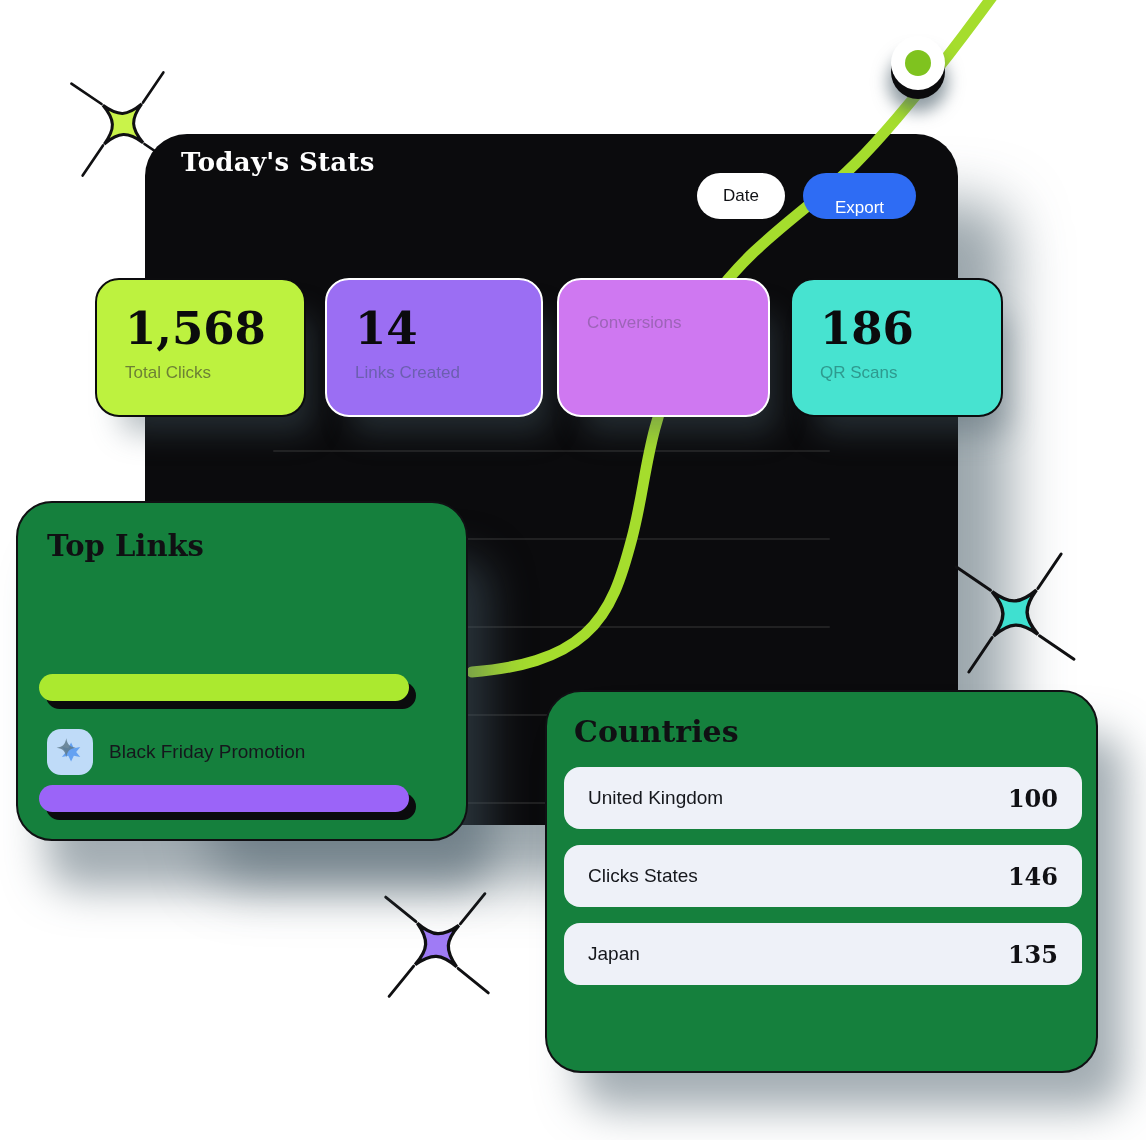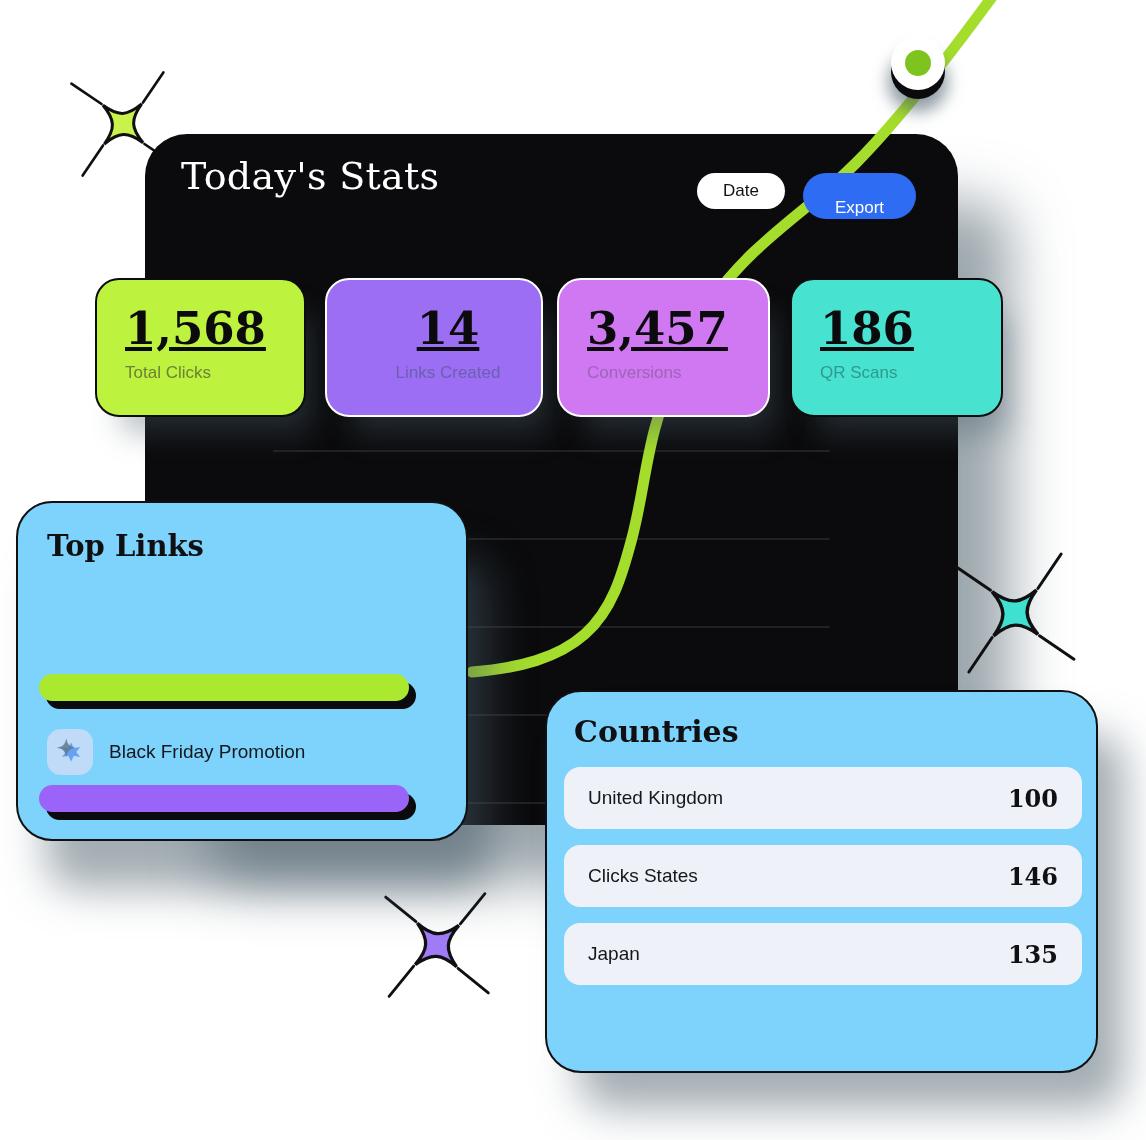--- a/index.html
+++ b/index.html
@@ -4,53 +4,53 @@
 <style>
   html,body{margin:0;padding:0;background:#ffffff;}
   body{width:1146px;height:1140px;position:relative;overflow:hidden;
        font-family:"Liberation Sans", sans-serif;}
   .abs{position:absolute;}
 
   
   .dashboard{left:145px;top:134px;width:813px;height:691px;background:#0B0B0D;
              border-radius:42px;
              box-shadow:58px 62px 55px -6px rgba(72,92,103,0.55);}
-  .dash-title{position:absolute;left:36px;top:20px;color:#ffffff;
-              font-family:"DejaVu Serif", serif;font-weight:400;font-size:38px;
+  .dash-title{position:absolute;left:36px;top:13px;color:#ffffff;
+              font-family:"DejaVu Serif", serif;font-weight:700;font-size:26px;
               letter-spacing:0.3px;}
   .gridline{position:absolute;left:128px;width:557px;height:2px;
             background:rgba(255,255,255,0.09);border-radius:1px;}
 
   
   .line-svg{left:0;top:0;width:1146px;height:1140px;pointer-events:none;}
 
   
   .pill{display:flex;align-items:center;justify-content:center;
         border-radius:24px;font-size:17px;font-weight:500;cursor:pointer;border:none;}
-  .pill-date{left:697px;top:173px;width:88px;height:36px;background:#ffffff;color:#111216;text-align:center;}
+  .pill-date{left:697px;top:173px;width:88px;height:46px;background:#ffffff;color:#111216;text-align:center;}
   .pill-export{left:803px;top:173px;width:113px;height:46px;background:#2E6CF4;color:#ffffff;align-items:flex-end;}
 
   
   .stat-card{top:278px;height:139px;border-radius:24px;box-sizing:border-box;
              padding:24px 0 0 28px;
              box-shadow:16px 26px 30px -10px rgba(72,92,103,0.4);}
   .stat-value{font-family:"DejaVu Serif", serif;font-weight:700;font-size:45px;
-              color:#0B0B0D;line-height:1.1;text-decoration:underline;}
+              color:#0B0B0D;line-height:1.1;}
   .stat-label{font-size:17px;margin-top:9px;}
   .stat-green  {left:95px; width:211px;background:#BDF23F;border:2.5px solid #0C0C0E;}
-  .stat-purple {left:325px;width:218px;background:#9B6EF3;border:2.5px solid #ffffff;text-align:center;}
+  .stat-purple {left:325px;width:218px;background:#9B6EF3;border:2.5px solid #ffffff;}
   .stat-magenta{left:557px;width:213px;background:#CF78F1;border:2.5px solid #ffffff;}
   .stat-teal   {left:790px;width:213px;background:#47E3D0;border:2.5px solid #0C0C0E;}
   .stat-green   .stat-label{color:#6D8135;}
   .stat-purple  .stat-label{color:#6C5FB0;}
   .stat-magenta .stat-label{color:#9D64B8;}
   .stat-teal    .stat-label{color:#2E9A8F;}
 
   
-  .white-card{background:#7dd3fc;border:2px solid #101013;border-radius:36px;box-sizing:border-box;}
+  .white-card{background:#15803d;border:2px solid #101013;border-radius:36px;box-sizing:border-box;}
   .card-title{font-family:"DejaVu Serif", serif;font-weight:700;font-size:29px;color:#101013;}
 
   .top-links{left:16px;top:501px;width:452px;height:340px;
              box-shadow:26px 52px 42px -4px rgba(72,92,103,0.5);}
   .top-links .card-title{position:absolute;left:29px;top:26px;}
   .link-item{position:absolute;left:29px;display:flex;align-items:center;}
   .link-item.first {top:115px;}
   .link-item.second{top:226px;}
   .link-icon{width:46px;height:46px;border-radius:14px;display:flex;
              align-items:center;justify-content:center;}
@@ -136,21 +136,20 @@
 
 <div class="abs stat-card stat-green">
   <div class="stat-value">1,568</div>
   <div class="stat-label">Total Clicks</div>
 </div>
 <div class="abs stat-card stat-purple">
   <div class="stat-value">14</div>
   <div class="stat-label">Links Created</div>
 </div>
 <div class="abs stat-card stat-magenta">
-  <div class="stat-value">3,457</div>
   <div class="stat-label">Conversions</div>
 </div>
 <div class="abs stat-card stat-teal">
   <div class="stat-value">186</div>
   <div class="stat-label">QR Scans</div>
 </div>
 
 <svg class="sparkle sparkle-teal" style="left:935px;top:533px;" width="160" height="160" viewBox="-24 -24 148 148">
   <g transform="rotate(43 50 50)">
     <path class="tail" d="M50 19 L44 -19"></path>

